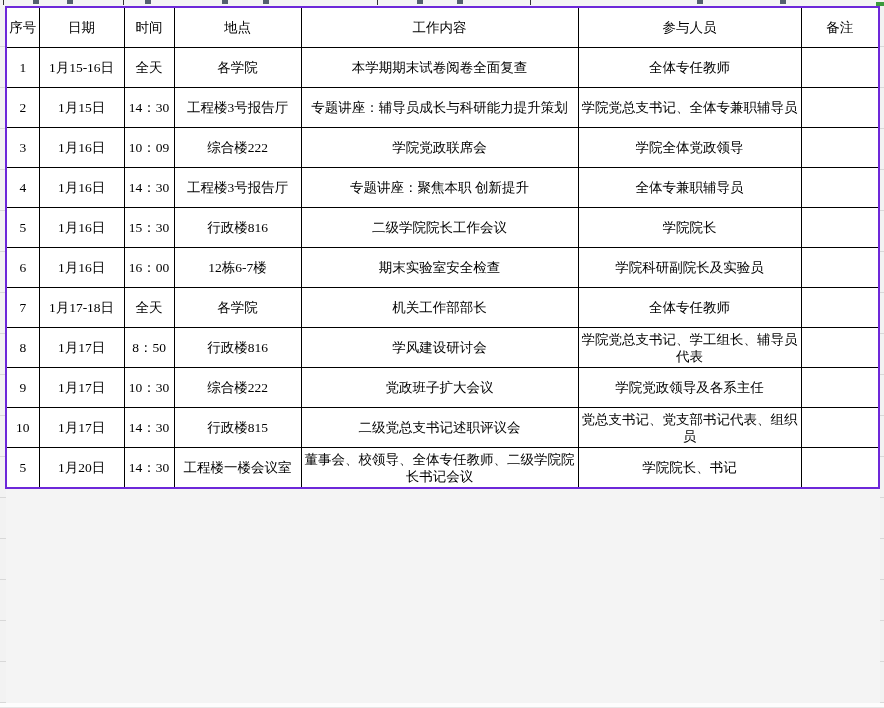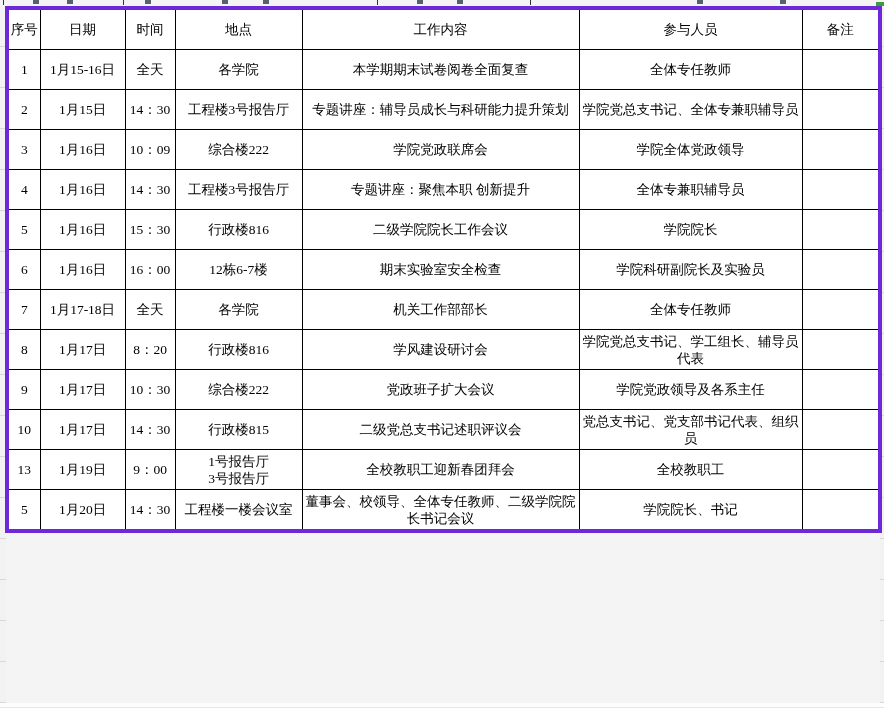--- a/index.html
+++ b/index.html
@@ -37,21 +37,21 @@
     background: #333;
   }
   .green-accent {
     position: absolute; top: 2px; right: 0; width: 8px; height: 5px;
   }
   .table-wrap { position: absolute; left: 5px; top: 6px; }
   table {
     border-collapse: collapse;
     table-layout: fixed;
     background: #ffffff;
-    border: 4px solid #6d28d9;
+    border: 2px solid #6d28d9;
   }
   th, td {
     border: 1px solid #000;
     text-align: center;
     vertical-align: middle;
     font-size: 13.5px;
     line-height: 17px;
     font-weight: normal;
     padding: 0 1px;
     height: 39px;
@@ -164,21 +164,21 @@
           <td>1月17-18日</td>
           <td>全天</td>
           <td>各学院</td>
           <td>机关工作部部长</td>
           <td>全体专任教师</td>
           <td></td>
         </tr>
         <tr>
           <td>8</td>
           <td>1月17日</td>
-          <td>8：20</td>
+          <td>8：50</td>
           <td>行政楼816</td>
           <td>学风建设研讨会</td>
           <td>学院党总支书记、学工组长、辅导员代表</td>
           <td></td>
         </tr>
         <tr>
           <td>9</td>
           <td>1月17日</td>
           <td>10：30</td>
           <td>综合楼222</td>
@@ -189,30 +189,20 @@
         <tr>
           <td>10</td>
           <td>1月17日</td>
           <td>14：30</td>
           <td>行政楼815</td>
           <td>二级党总支书记述职评议会</td>
           <td>党总支书记、党支部书记代表、组织员</td>
           <td></td>
         </tr>
         <tr>
-          <td>13</td>
-          <td>1月19日</td>
-          <td>9：00</td>
-          <td>1号报告厅
-3号报告厅</td>
-          <td>全校教职工迎新春团拜会</td>
-          <td>全校教职工</td>
-          <td></td>
-        </tr>
-        <tr>
           <td>5</td>
           <td>1月20日</td>
           <td>14：30</td>
           <td>工程楼一楼会议室</td>
           <td>董事会、校领导、全体专任教师、二级学院院长书记会议</td>
           <td>学院院长、书记</td>
           <td></td>
         </tr>
       </tbody>
   </table>

